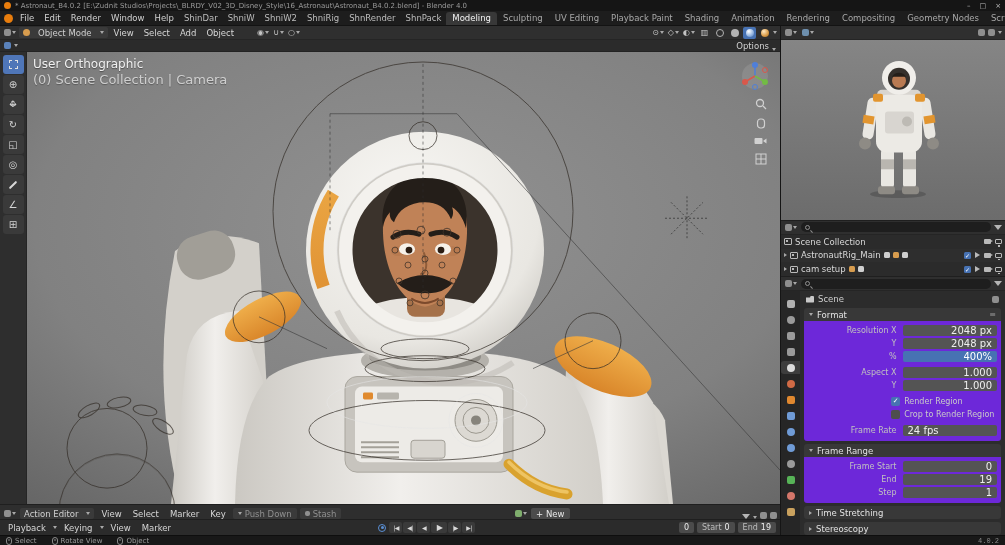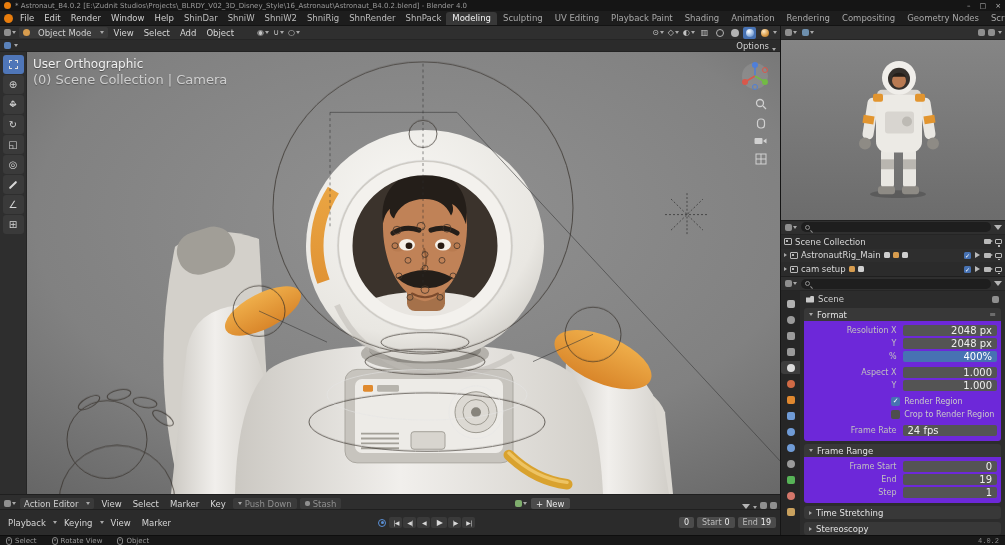--- a/index.html
+++ b/index.html
@@ -111,21 +111,21 @@
   .cb{width:9px;height:9px;border-radius:2px;background:#4e4e4e;flex:0 0 auto;text-align:center;line-height:9px;font-size:7px;color:#fff;}
   .cb.checked{background:#4772b3;}
   .cblabel{color:#c9c9c9;font-size:8px;white-space:nowrap;}
 
   
   .ds-header{height:15px;background:#2e2e2e;border-top:1px solid #1f1f1f;display:flex;align-items:flex-end;gap:3px;padding:0 3px;flex:0 0 auto;}
   .btn{background:#3a3a3a;border-radius:2px;padding:0.5px 5px;color:#8f8f8f;display:flex;align-items:center;gap:3px;white-space:nowrap;}
   .btn.lit{color:#e8e8e8;background:#4b4b4b;}
   .funnel{width:0;height:0;border-left:4px solid transparent;border-right:4px solid transparent;border-top:5px solid #b5b5b5;position:relative;}
   .spacer{flex:1;}
-  .tl-row{height:26px;background:#2b2b2b;border-top:1px solid #1f1f1f;display:flex;align-items:center;gap:3px;padding:0 4px;flex:0 0 auto;}
+  .tl-row{height:16px;background:#2b2b2b;border-top:1px solid #1f1f1f;display:flex;align-items:center;gap:3px;padding:0 4px;flex:0 0 auto;}
   .transport{display:flex;align-items:center;gap:1px;}
   .tbtn{min-width:13px;height:11px;border-radius:2px;background:#3a3a3a;color:#d8d8d8;font-size:6px;display:flex;align-items:center;justify-content:center;padding:0 2px;letter-spacing:-0.5px;}
   .autokey{width:8px;height:8px;border-radius:50%;border:1.5px solid #5a8fd4;display:flex;align-items:center;justify-content:center;}
   .autokey::after{content:"";width:3px;height:3px;border-radius:50%;background:#5a8fd4;}
   .numf{height:11px;background:#4b4b4b;border-radius:2px;display:flex;align-items:center;gap:3px;padding:0 5px;font-size:8px;color:#ededed;white-space:nowrap;}
   .numf .nl{color:#bdbdbd;}
 
   
   .statusbar{height:10px;background:#181818;border-top:1px solid #0e0e0e;display:flex;align-items:center;gap:5px;padding:0 6px;color:#9a9a9a;font-size:7px;flex:0 0 auto;}
   .hint{display:flex;align-items:center;gap:3px;margin-right:10px;}

